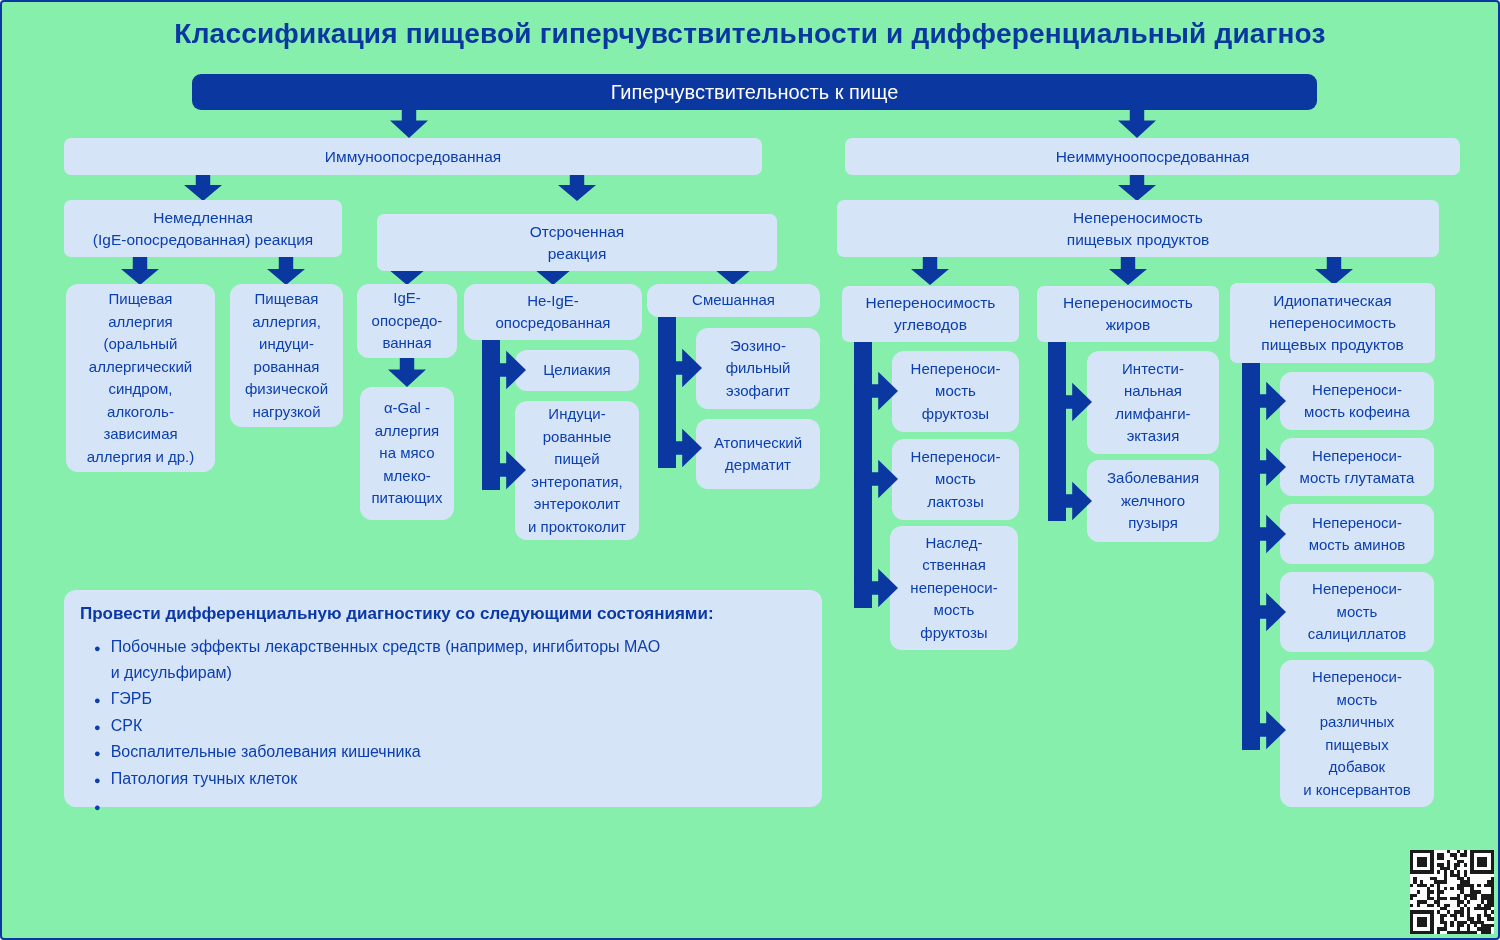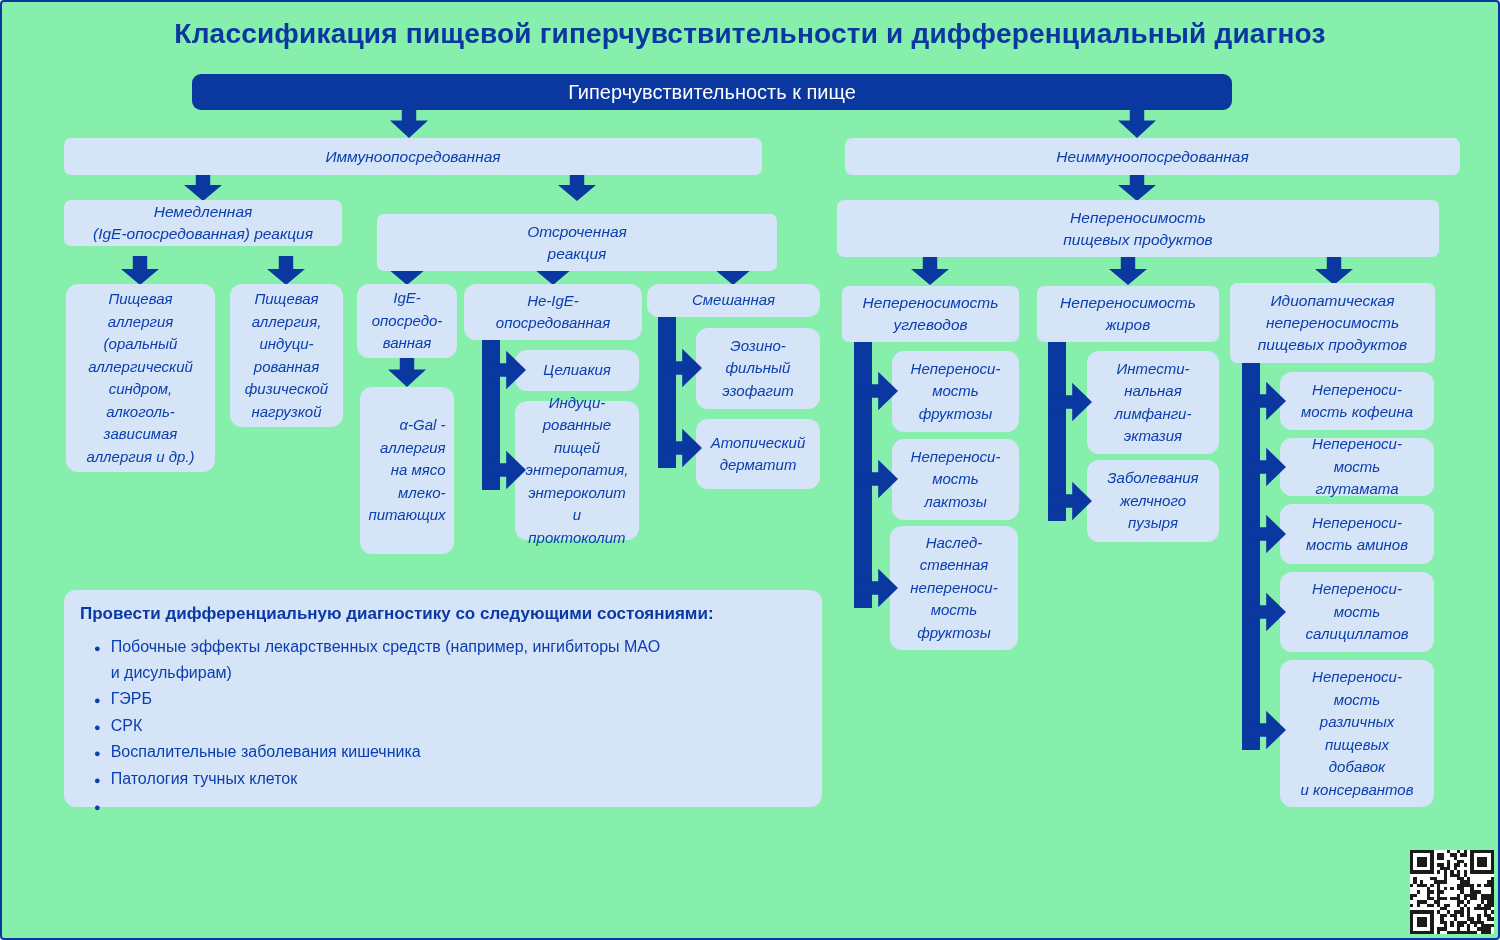--- a/index.html
+++ b/index.html
@@ -6,26 +6,26 @@
     --dark:#0a37a0;
     --light:#d6e4f8;
     --txt:#0b3eae;
   }
   html,body{margin:0;padding:0;background:#fff;}
   body{font-family:"Liberation Sans","DejaVu Sans",sans-serif;}
   .page{position:relative;width:1500px;height:940px;box-sizing:border-box;
         border:2px solid var(--dark);border-radius:4px;background:#86efac;overflow:hidden;}
   .title{position:absolute;left:0;top:16px;width:100%;text-align:center;
          font-size:28px;font-weight:bold;color:var(--dark);letter-spacing:.2px;}
-  .root{position:absolute;left:190px;top:72px;width:1040px;height:36px;z-index:2;
+  .root{position:absolute;left:190px;top:72px;width:1125px;height:36px;z-index:2;
         background:var(--dark);color:#fff;border-radius:9px;display:flex;align-items:center;
         justify-content:center;font-size:20px;}
   .bx{position:absolute;background:var(--light);border-radius:12px;color:var(--txt);
       display:flex;align-items:center;justify-content:center;text-align:center;
-      white-space:pre-line;font-size:15px;line-height:1.5;z-index:2;box-sizing:border-box;padding:2px 15px;font-style:italic;}
+      white-space:pre-line;font-size:15px;line-height:1.5;z-index:2;box-sizing:border-box;padding:2px 4px;}
   .hdr{border-radius:7px;font-size:15.5px;line-height:1.4;}
   .ad{position:absolute;background:var(--dark);z-index:1;
       clip-path:polygon(31% 0,69% 0,69% 45%,100% 45%,50% 100%,0 45%,31% 45%);}
   .tr{position:absolute;background:var(--dark);width:18px;z-index:1;}
   .ar{position:absolute;background:var(--dark);width:44px;height:40px;z-index:3;
       clip-path:polygon(0 33%,55% 33%,55% 2%,100% 50%,55% 98%,55% 67%,0 67%);}
   .diff{position:absolute;left:62px;top:588px;width:758px;height:217px;box-sizing:border-box;
         background:var(--light);border-radius:12px;color:var(--txt);padding:14px 18px 10px 16px;}
   .diff h2{margin:0 0 10px 0;font-size:17px;font-weight:bold;color:#0a38a6;}
   .diff ul{list-style:none;margin:0;padding:0;}
@@ -47,21 +47,21 @@
   <div class="root">Гиперчувствительность к пище</div>
   <div class="ad" style="left:388px;top:104px;width:38px;height:32px;"></div>
   <div class="ad" style="left:1116px;top:104px;width:38px;height:32px;"></div>
 
   <div class="bx hdr" style="left:62px;top:136px;width:698px;height:37px;">Иммуноопосредованная</div>
   <div class="bx hdr" style="left:843px;top:136px;width:615px;height:37px;">Неиммуноопосредованная</div>
   <div class="ad" style="left:182px;top:170px;width:38px;height:29px;"></div>
   <div class="ad" style="left:556px;top:170px;width:38px;height:29px;"></div>
   <div class="ad" style="left:1116px;top:170px;width:38px;height:29px;"></div>
 
-  <div class="bx hdr" style="left:62px;top:198px;width:278px;height:46px;">Немедленная
+  <div class="bx hdr" style="left:62px;top:198px;width:278px;height:57px;">Немедленная
 (IgE-опосредованная) реакция</div>
   <div class="bx hdr" style="left:375px;top:212px;width:400px;height:57px;">Отсроченная
 реакция</div>
   <div class="bx hdr" style="left:835px;top:198px;width:602px;height:57px;">Непереносимость
 пищевых продуктов</div>
 
   <div class="ad" style="left:119px;top:254px;width:38px;height:29px;"></div>
   <div class="ad" style="left:265px;top:254px;width:38px;height:29px;"></div>
   <div class="ad" style="left:386px;top:254px;width:38px;height:29px;"></div>
   <div class="ad" style="left:532px;top:254px;width:38px;height:29px;"></div>
@@ -82,21 +82,21 @@
 аллергия,
 индуци-
 рованная
 физической
 нагрузкой</div>
 
   <div class="bx" style="left:355px;top:282px;width:100px;height:74px;">IgE-
 опосредо-
 ванная</div>
   <div class="ad" style="left:386px;top:353px;width:38px;height:32px;"></div>
-  <div class="bx" style="left:358px;top:385px;width:94px;height:167px;text-align:right;">α-Gal -
+  <div class="bx" style="left:358px;top:385px;width:94px;height:133px;">α-Gal -
 аллергия
 на мясо
 млеко-
 питающих</div>
 
   <div class="bx" style="left:462px;top:282px;width:178px;height:56px;">Не-IgE-
 опосредованная</div>
   <div class="tr" style="left:480px;top:338px;height:150px;"></div>
   <div class="ar" style="left:480px;top:348px;"></div>
   <div class="ar" style="left:480px;top:448px;"></div>

